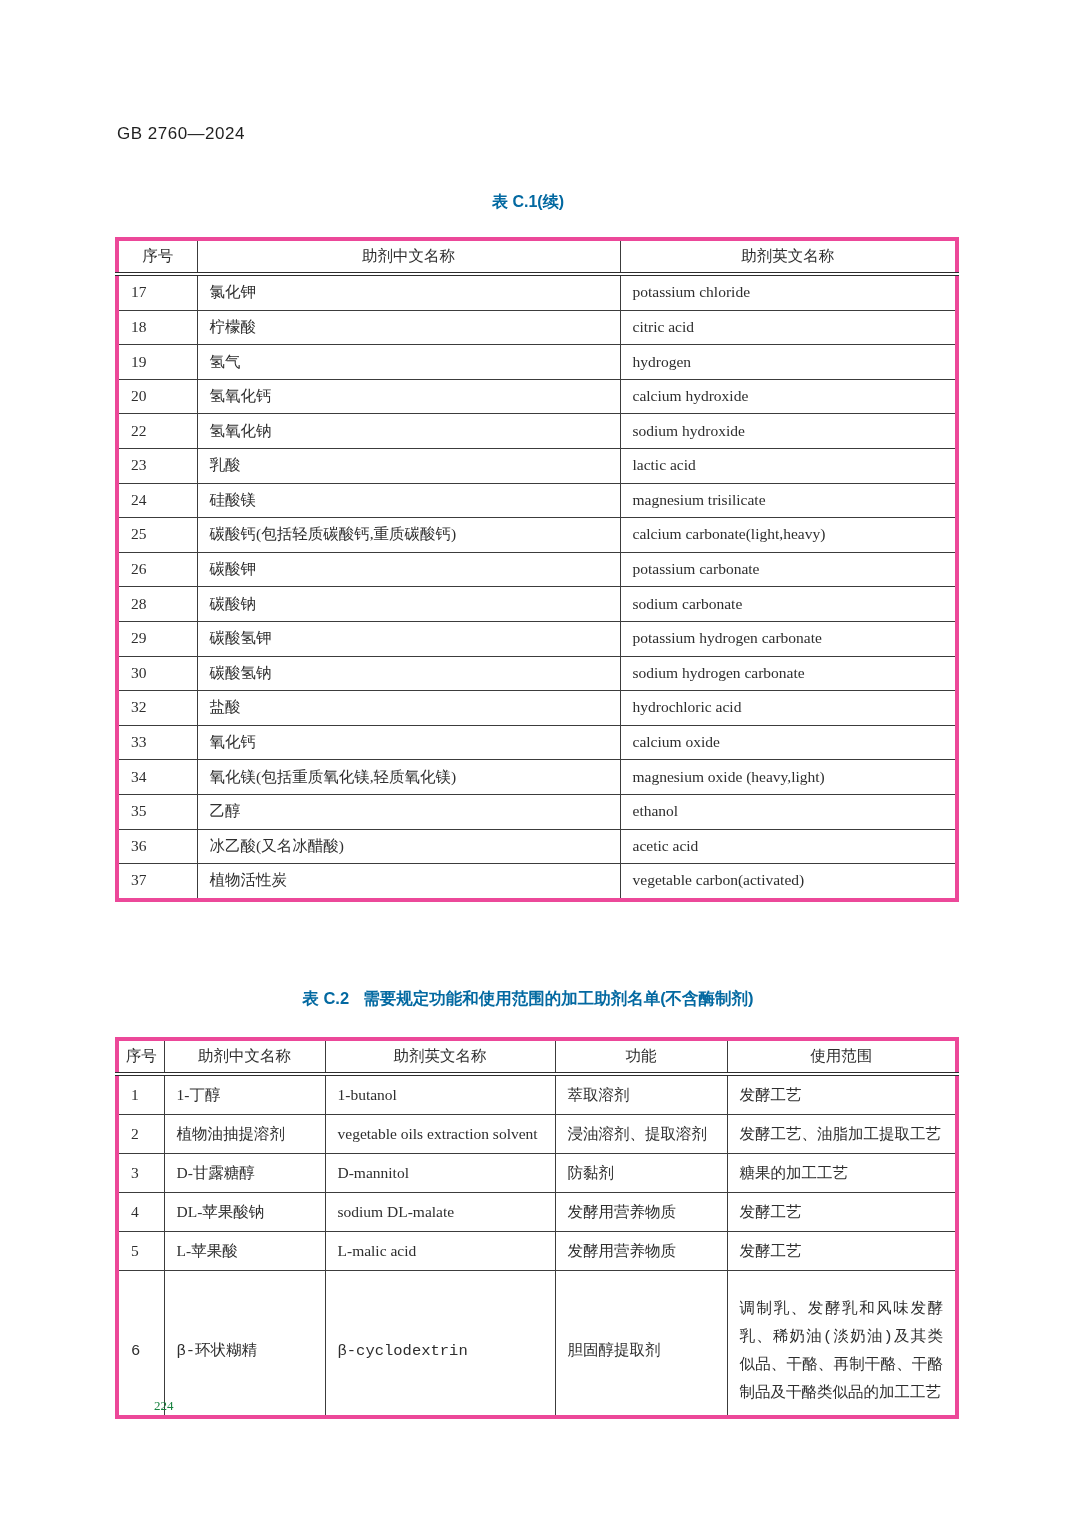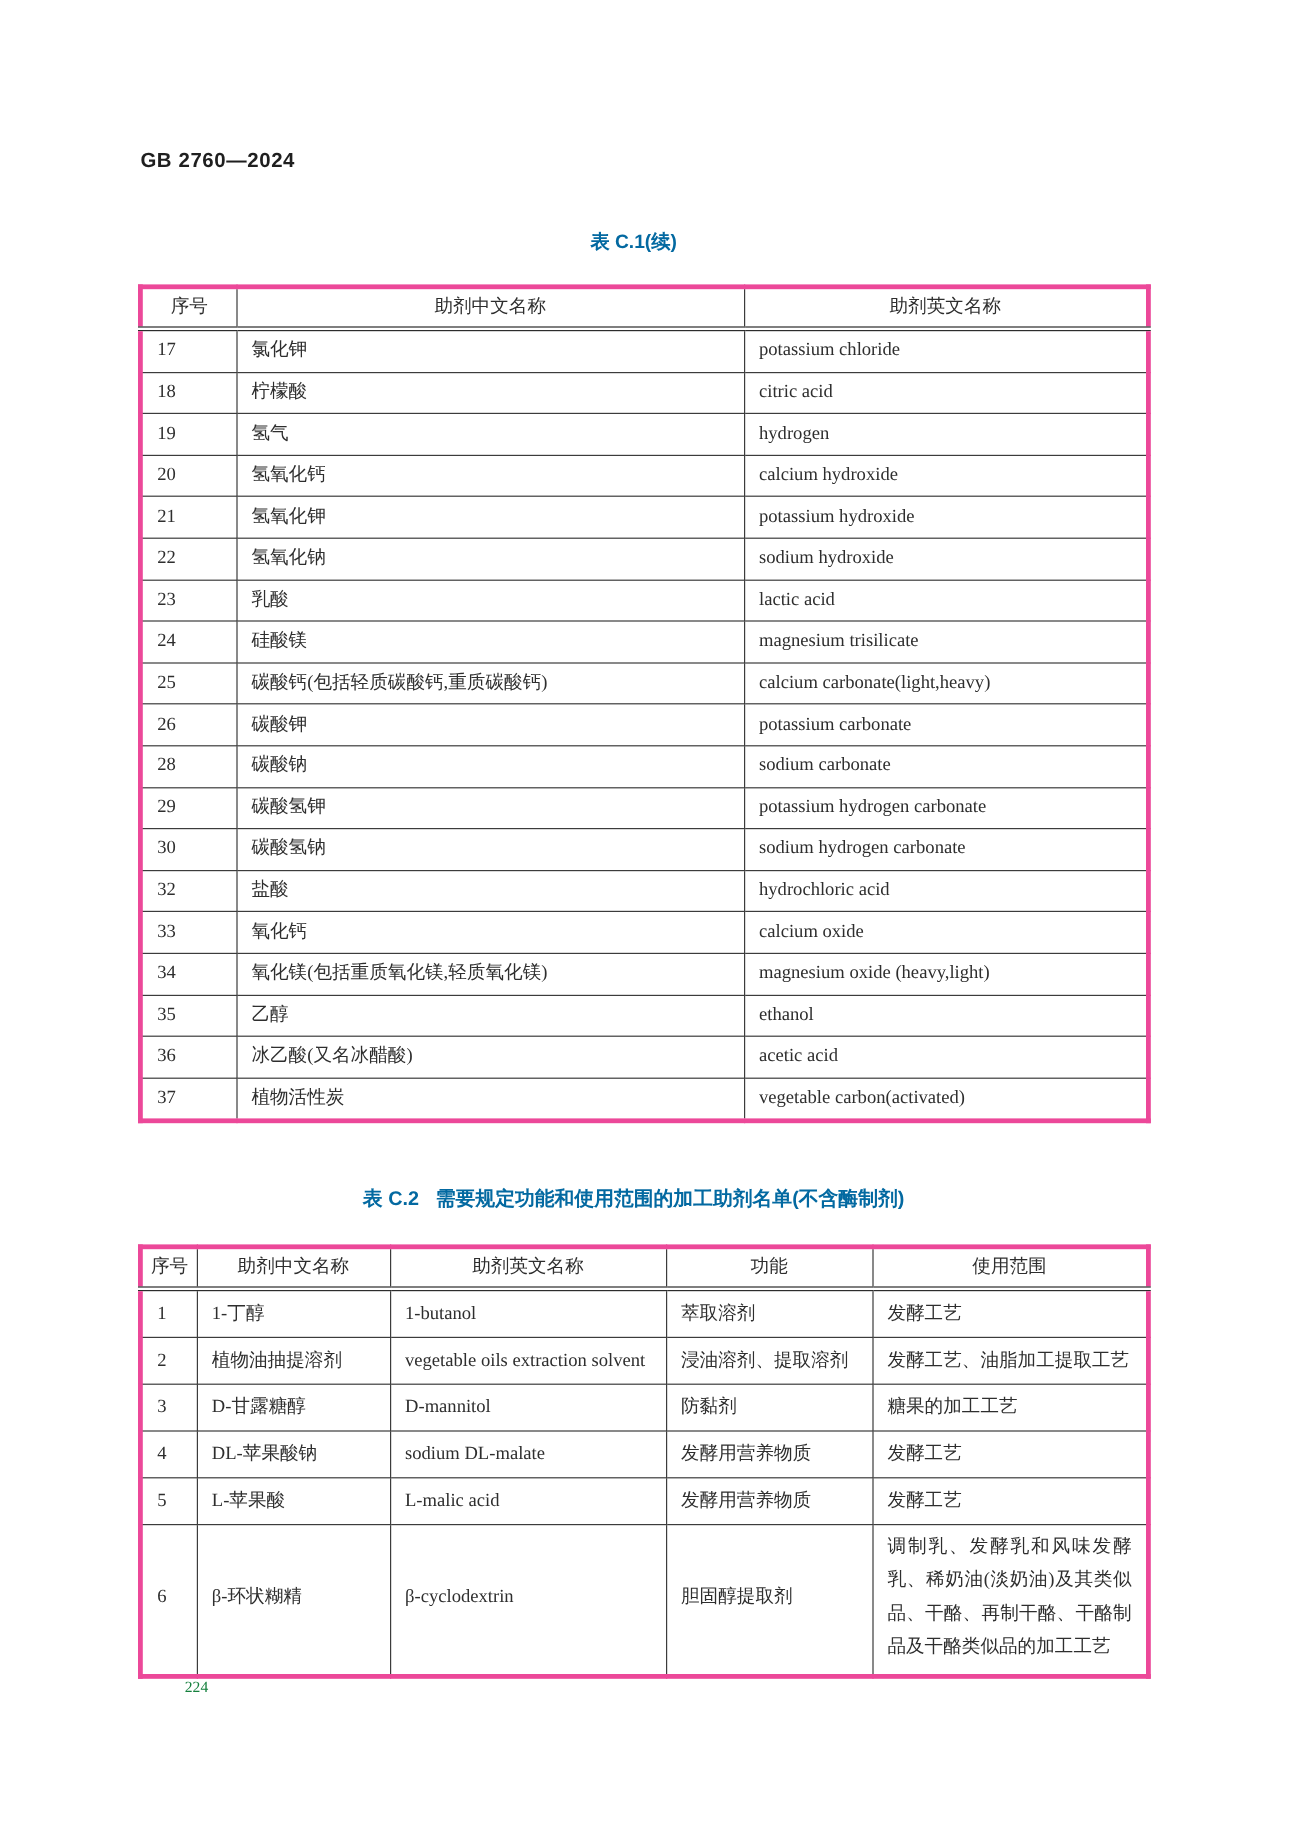--- a/index.html
+++ b/index.html
@@ -8,21 +8,21 @@
     width:1074px;height:1520px;
     background:#ffffff;
     font-family:"Liberation Serif","DejaVu Serif",serif;
     color:#2b2b2b;
     overflow:hidden;
     margin:0 auto;
   }
   .doc-code{
     position:absolute;left:117px;top:124px;
     font-family:"Liberation Sans","DejaVu Sans",sans-serif;
-    font-weight:bold;font-size:17px;letter-spacing:0.5px;color:#1f1f1f;
+    font-weight:normal;font-size:17px;letter-spacing:0.5px;color:#1f1f1f;
   }
   .tbl-title{
     position:absolute;left:108px;width:840px;
     text-align:center;
     font-family:"Liberation Sans","DejaVu Sans",sans-serif;
     font-weight:bold;color:#0369a1;
   }
   .t1-title{top:192px;font-size:16px;}
   .t2-title{top:988px;font-size:16.5px;}
   .t2-title .title-label{margin-right:14px;}
@@ -42,21 +42,21 @@
     line-height:1.35;
   }
   table.std thead th{
     text-align:center;
     border-bottom:4px double #2c2c2c;
     height:27px;
     padding:2px 4px;
   }
   #table-c1 tbody td{height:29.6px;}
   #table-c2 tbody td{height:34px;}
-  #table-c2 tbody tr:last-child td{height:auto;padding-top:4px;padding-bottom:8px;line-height:28px;}
+  #table-c2 tbody tr:last-child td{height:auto;padding-top:24px;padding-bottom:8px;line-height:28px;font-family:Liberation Mono, monospace;}
   #table-c2 tbody tr:last-child td:last-child{text-align:justify;}
   td.col-num{padding:2px 4px;}
   td.col-left{text-align:left;padding-left:14px;}
   .page-number{
     position:absolute;left:154px;top:1398px;
     font-size:13px;color:#15803d;
   }
 </style>
 </head>
 <body>
@@ -95,25 +95,20 @@
         </tr>
         <tr>
           <td class="col-num">19</td>
           <td class="col-left">氢气</td>
           <td class="col-left">hydrogen</td>
         </tr>
         <tr>
           <td class="col-num">20</td>
           <td class="col-left">氢氧化钙</td>
           <td class="col-left">calcium hydroxide</td>
-        </tr>
-        <tr>
-          <td class="col-num">21</td>
-          <td class="col-left">氢氧化钾</td>
-          <td class="col-left">potassium hydroxide</td>
         </tr>
         <tr>
           <td class="col-num">22</td>
           <td class="col-left">氢氧化钠</td>
           <td class="col-left">sodium hydroxide</td>
         </tr>
         <tr>
           <td class="col-num">23</td>
           <td class="col-left">乳酸</td>
           <td class="col-left">lactic acid</td>

